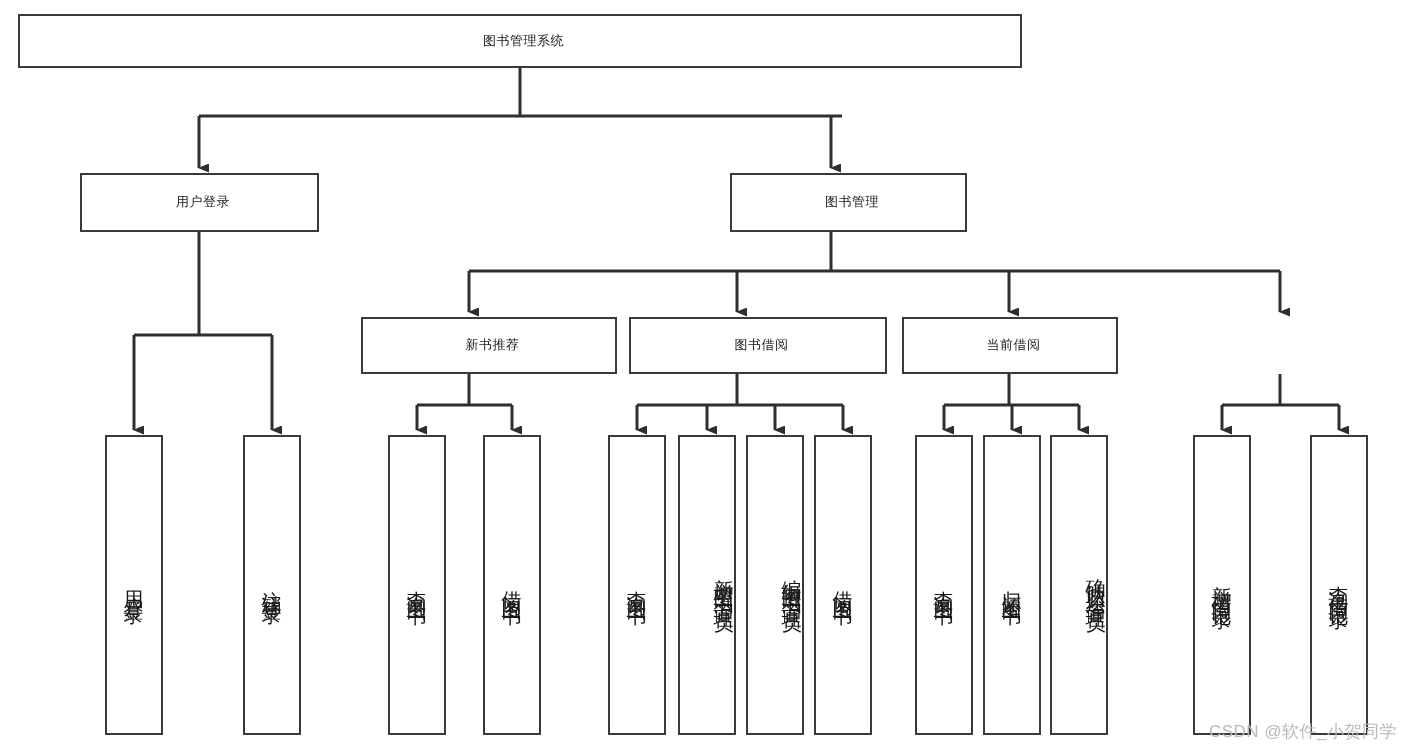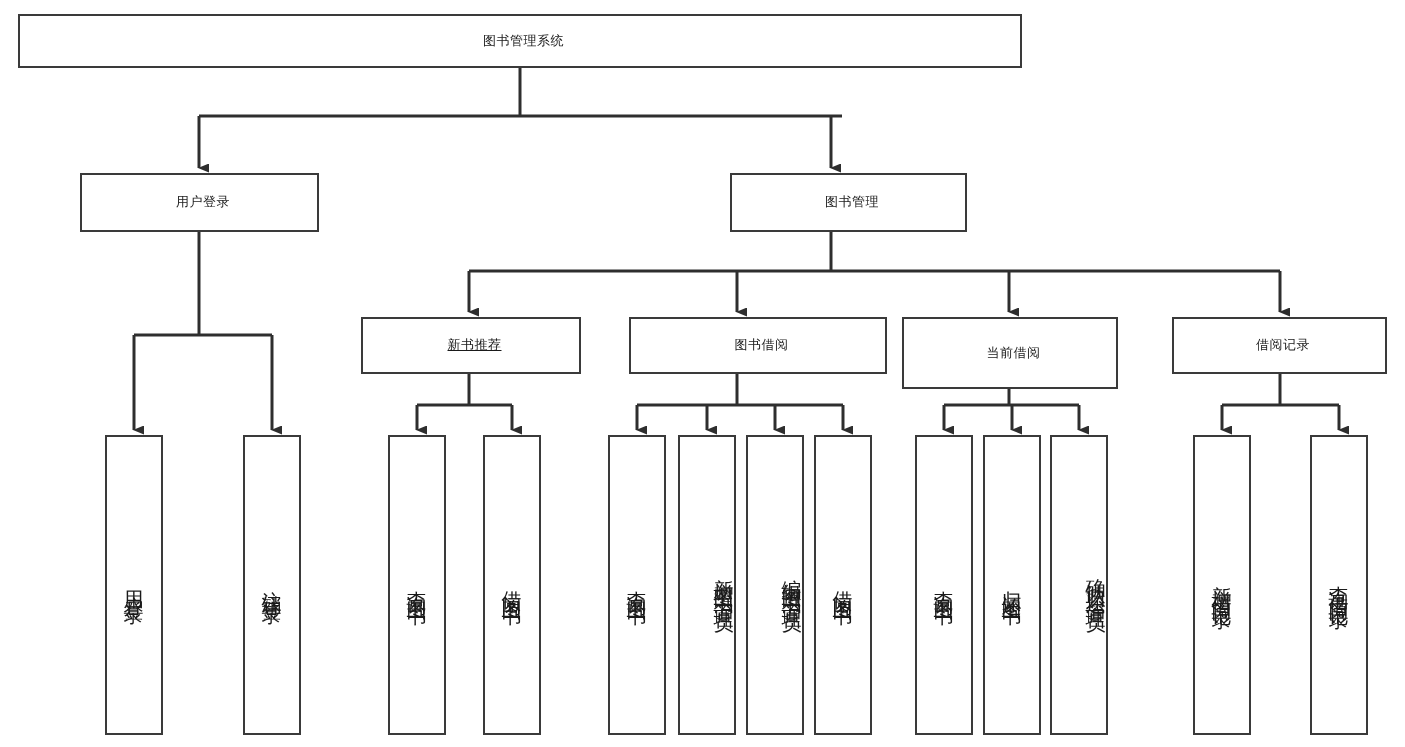--- a/index.html
+++ b/index.html
@@ -117,32 +117,32 @@
       <path d="M1222,405 L1222,430" marker-end="url(#arrow)"></path>
       <path d="M1339,405 L1339,430" marker-end="url(#arrow)"></path>
     </g>
   </svg>
 
   <div class="node h" id="node-root" style="left: 18px; top: 14px; width: 1004px; height: 54px;">图书管理系统</div>
 
   <div class="node h" id="node-user-login" style="left: 80px; top: 173px; width: 239px; height: 59px;">用户登录</div>
   <div class="node h" id="node-book-manage" style="left: 730px; top: 173px; width: 237px; height: 59px;">图书管理</div>
 
-  <div class="node h" id="node-new-book-recommend" style="left: 361px; top: 317px; width: 220px; height: 57px; text-decoration: underline;">新书推荐</div>
+  <div class="node h" id="node-new-book-recommend" style="left: 361px; top: 317px; width: 256px; height: 57px;">新书推荐</div>
   <div class="node h" id="node-book-borrow" style="left: 629px; top: 317px; width: 258px; height: 57px;">图书借阅</div>
-  <div class="node h" id="node-current-borrow" style="left: 902px; top: 317px; width: 216px; height: 72px;">当前借阅</div>
-  <div class="node h" id="node-borrow-record" style="left: 1172px; top: 317px; width: 215px; height: 57px;">借阅记录</div>
+  <div class="node h" id="node-current-borrow" style="left: 902px; top: 317px; width: 216px; height: 57px;">当前借阅</div>
 
   <div class="node v mid" style="left: 105px; top: 435px; width: 58px; height: 300px;">用户登录</div>
   <div class="node v mid" style="left: 243px; top: 435px; width: 58px; height: 300px;">注销登录</div>
   <div class="node v mid" style="left: 388px; top: 435px; width: 58px; height: 300px;">查询图书</div>
   <div class="node v mid" style="left: 483px; top: 435px; width: 58px; height: 300px;">借阅图书</div>
   <div class="node v mid" style="left: 608px; top: 435px; width: 58px; height: 300px;">查询图书</div>
   <div class="node v" style="left: 678px; top: 435px; width: 58px; height: 300px;">新增图书（管理员）</div>
   <div class="node v" style="left: 746px; top: 435px; width: 58px; height: 300px;">编辑图书（管理员）</div>
   <div class="node v mid" style="left: 814px; top: 435px; width: 58px; height: 300px;">借阅图书</div>
   <div class="node v mid" style="left: 915px; top: 435px; width: 58px; height: 300px;">查询图书</div>
   <div class="node v mid" style="left: 983px; top: 435px; width: 58px; height: 300px;">归还图书</div>
   <div class="node v" style="left: 1050px; top: 435px; width: 58px; height: 300px;">确认归还（管理员）</div>
   <div class="node v mid" style="left: 1193px; top: 435px; width: 58px; height: 300px;">新增借阅记录</div>
   <div class="node v mid" style="left: 1310px; top: 435px; width: 58px; height: 300px;">查询借阅记录</div>
 
+  <div id="watermark">CSDN @软件_小贺同学</div>
 </div>
 
 </body></html>

